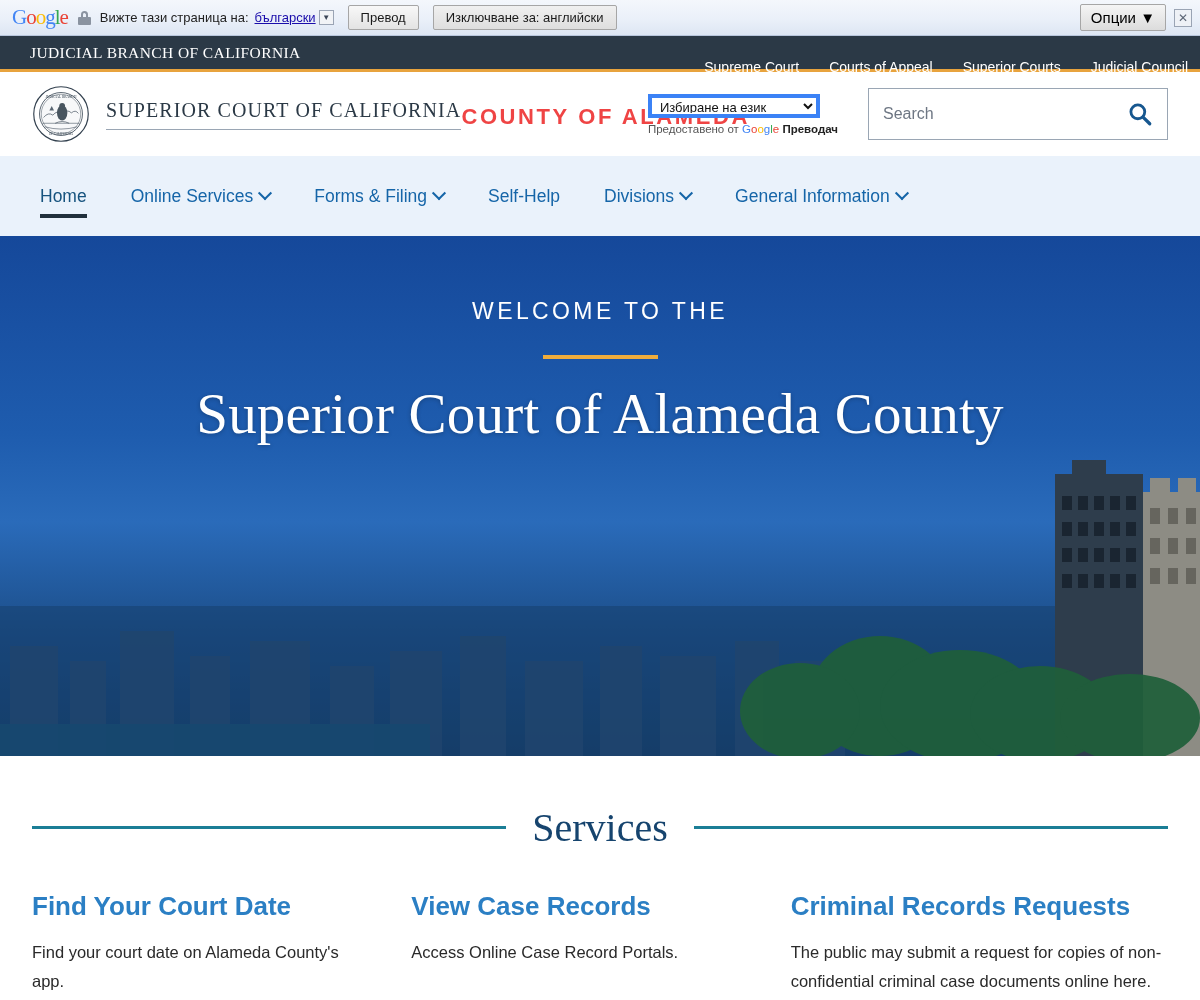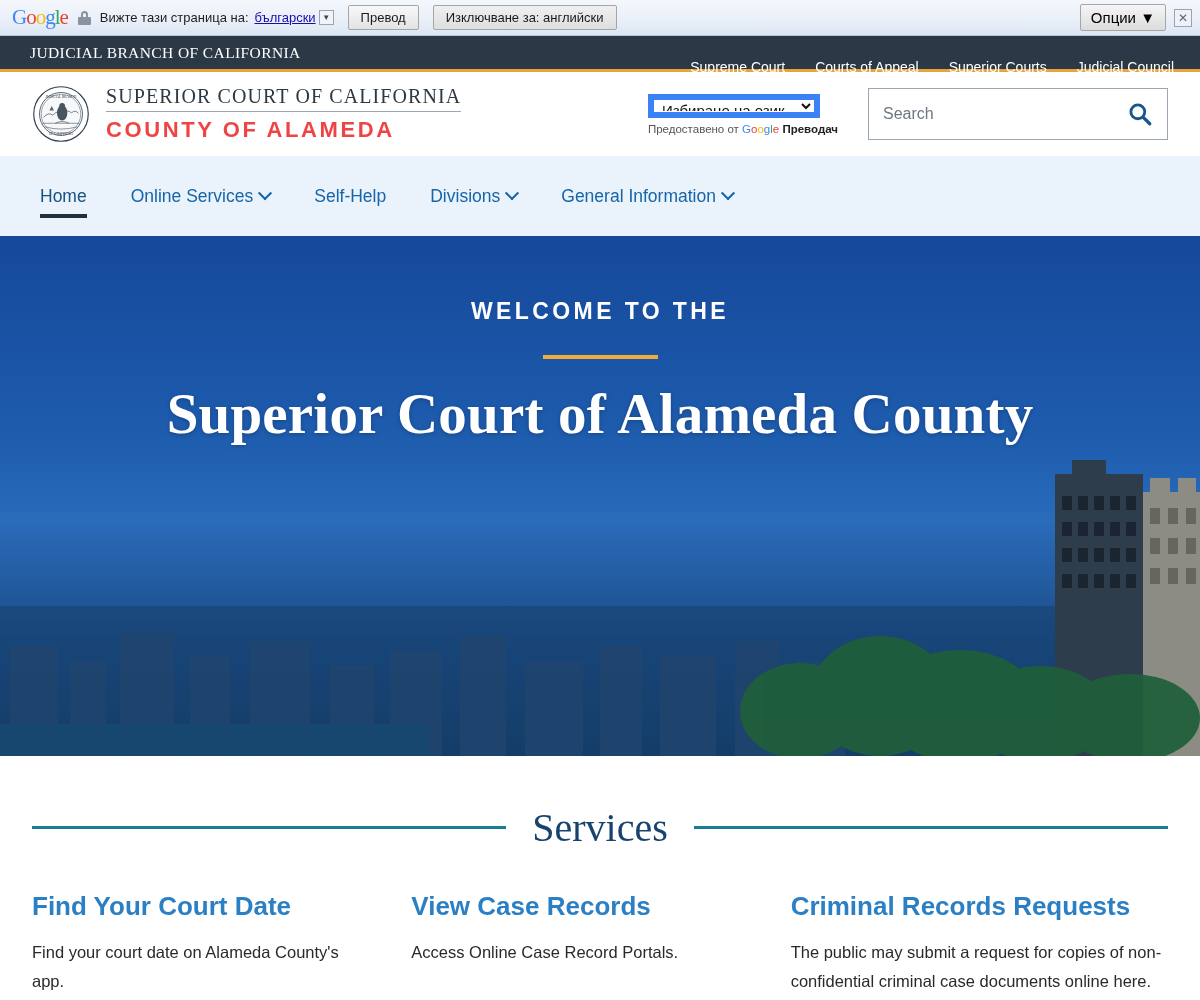--- a/index.html
+++ b/index.html
@@ -53,44 +53,44 @@
   
   .jb-bar {
     height: 36px; width: 1200px; background: #2b3946;
     border-bottom: 3px solid #e8a33d;
     display: flex; align-items: center; position: relative;
   }
   .jb-title {
     font-family: "Liberation Serif", serif; color: #ffffff;
     font-size: 15.5px; letter-spacing: .4px; margin-left: 30px;
   }
-  .jb-links { position: absolute; right: 26px; display: flex; gap: 30px; margin-top: 28px; }
+  .jb-links { position: absolute; right: 12px; display: flex; gap: 30px; margin-top: 28px; }
   .jb-links a { color:#ffffff; font-size: 14px; text-decoration:none; cursor:pointer; }
 
   
   .header {
     height: 84px; width: 1200px; background:#ffffff;
     display:flex; align-items:center; position:relative;
   }
   .brand { display:flex; align-items:center; margin-left: 32px; }
   .seal { width:58px; height:58px; flex:0 0 58px; margin-right:16px; }
-  .brand-text { display:flex; flex-direction:column; }
+  .brand-text { display:flex; flex-direction:row; }
   .brand-line1 {
     font-family:"Liberation Serif", serif; font-size:20px; letter-spacing: 1.1px;
     color:#2b3946; padding-bottom:3px; border-bottom:1px solid #9aa6b4;
   }
   .brand-line2 {
     font-size: 22px; font-weight: bold; letter-spacing: 2.6px;
     color:#ef4444; padding-top:5px;
   }
   .hdr-right { position:absolute; right:32px; top:0; height:84px; display:flex; align-items:center; gap:30px; }
   .lang-box { display:flex; flex-direction:column; }
   .lang-select {
-    width:172px; height:24px; font-size:15px; padding:1px 4px;
-    border:6px solid #3b82f6; background:#fff; color:#111;
+    width:172px; height:24px; font-size:13px; padding:1px 4px;
+    border:4px solid #3b82f6; background:#fff; color:#111;
     font-family:"Liberation Sans", sans-serif;
   }
   .lang-credit { font-size:11.5px; color:#555; margin-top:5px; white-space:nowrap; }
   .lang-credit .g1{color:#4285f4}.lang-credit .o1{color:#ea4335}.lang-credit .o2{color:#fbbc05}
   .lang-credit .g2{color:#4285f4}.lang-credit .l{color:#34a853}.lang-credit .e{color:#ea4335}
   .lang-credit b { color:#222; font-weight:bold; }
   .search-wrap {
     width:300px; height:52px; border:1px solid #9aa6b4; background:#fff;
     display:flex; align-items:center; padding: 0 14px;
   }
@@ -121,26 +121,26 @@
   
   .hero {
     width:1200px; height:520px; position:relative; overflow:hidden;
     background: linear-gradient(to bottom, #1b4f9b 0%, #2060ab 30%, #1d5596 60%, #143f72 100%);
   }
   .hero-sky { position:absolute; inset:0;
     background: linear-gradient(to bottom, #15489a 0%, #1e5cae 38%, #2a6bba 55%, #1b4c86 78%, #143a63 100%); }
   .skyline { position:absolute; bottom:0; left:0; width:1200px; height:300px; }
   .hero-content { position:relative; text-align:center; padding-top:62px; }
   .hero-kicker {
-    color:#fff; font-size:23px; letter-spacing:3.4px; font-weight:700;
+    color:#fff; font-size:23px; letter-spacing:3.4px; font-weight:400;
   }
   .hero-rule { width:115px; height:4px; background:#f0ad3c; margin:30px auto 0; }
   .hero-title {
     font-family:"Liberation Serif", serif; color:#ffffff; font-size:57px;
-    margin-top: 22px; font-weight:700; letter-spacing:.2px;
+    margin-top: 22px; font-weight:400; letter-spacing:.2px;
     text-shadow: 0 1px 4px rgba(0,0,0,.25);
   }
 
   
   .services { width:1200px; padding-top: 48px; }
   .services-head {
     display:flex; align-items:center; justify-content:center;
     gap:26px; padding: 0 32px;
   }
   .services-head .rule { flex:1 1 auto; height:3px; background:#1b7e96; }
@@ -230,20 +230,24 @@
     </div>
   </div>
 </div>
 
 <nav class="nav">
   <div class="nav-item active">
     <span>Home</span>
   </div>
   <div class="nav-item">
     <span>Online Services</span>
+    <span class="chev"></span>
+  </div>
+  <div class="nav-item">
+    <span>Forms &amp; Filing</span>
     <span class="chev"></span>
   </div>
   <div class="nav-item">
     <span>Self-Help</span>
   </div>
   <div class="nav-item">
     <span>Divisions</span>
     <span class="chev"></span>
   </div>
   <div class="nav-item">

